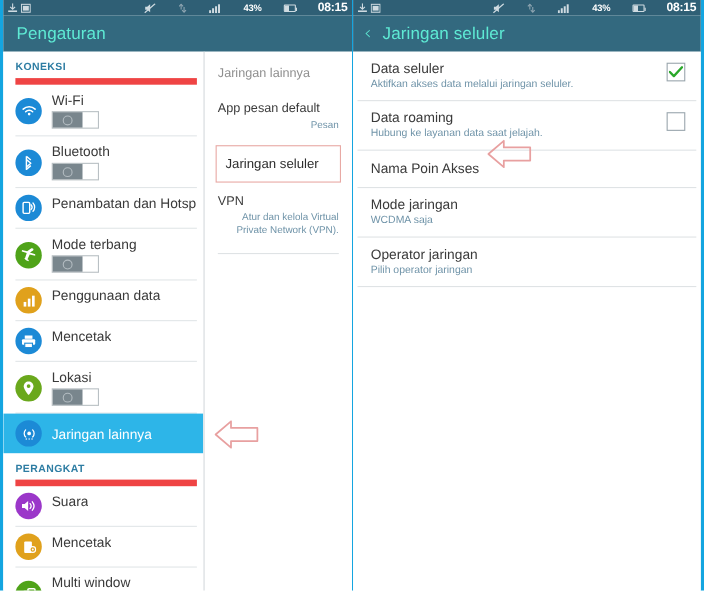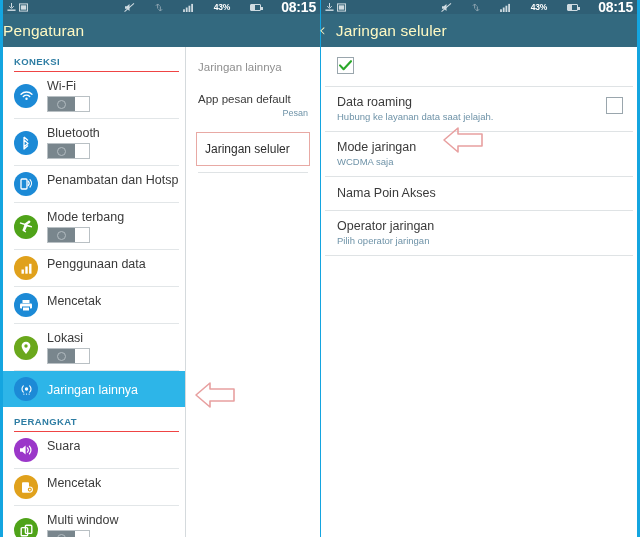--- a/index.html
+++ b/index.html
@@ -44,29 +44,29 @@
   .sb-ico { display: block; }
   .sb-batt {
     width: 11px; height: 7px;
     border: 1px solid #cfdbe1; border-radius: 1px;
     position: relative; background: linear-gradient(to right,#cfdbe1 43%, #2f5f75 43%);
   }
   .sb-batt::after {
     content: ""; position: absolute; right: -2.5px; top: 2px;
     width: 1.5px; height: 3px; background: #cfdbe1;
   }
-  .sb-time { font-size: 14px; }
+  .sb-time { font-size: 11px; }
 
   
   .appbar {
     height: 33px;
     background: #33697f;
     display: flex; align-items: center;
-    padding-left: 0;
-    color: #fef9c3;
+    padding-left: 12px;
+    color: #5eead4;
   }
   .appbar .back {
     font-size: 17px; line-height: 1;
     margin-right: 10px; margin-left: -2px;
     font-family: "DejaVu Sans", sans-serif;
     font-weight: 300;
   }
   .appbar .title { font-size: 15.5px; font-weight: normal; letter-spacing: .1px; }
 
   
@@ -74,21 +74,21 @@
   .settings-list {
     width: 182px; height: 100%;
     background: #ffffff;
     overflow: hidden;
     position: relative;
   }
   .section-hdr {
     font-size: 9.5px; font-weight: bold; color: #2e7da3;
     letter-spacing: .4px;
     padding: 9px 0 4px 11px;
-    border-bottom: 1px solid #ef4444;
+    border-bottom: 6px solid #ef4444;
     margin: 0 6px 0 11px;
     padding-left: 0;
   }
   .srow {
     display: flex; align-items: flex-start;
     padding: 6px 0 6px 0;
     margin-left: 11px; margin-right: 6px;
     border-bottom: 1px solid #e2e6e8;
     min-height: 32px;
     position: relative;
@@ -395,20 +395,24 @@
 
         <div class="drow">
           <div class="dtitle">App pesan default</div>
           <div class="dsub">Pesan</div>
         </div>
 
         <div class="drow boxed">
           <div class="dtitle">Jaringan seluler</div>
         </div>
 
+        <div class="drow">
+          <div class="dtitle">VPN</div>
+          <div class="dsub">Atur dan kelola Virtual Private Network (VPN).</div>
+        </div>
         <div class="ddiv"></div>
 
         <svg class="arrow" style="left:8px; top:332px;" width="42" height="32" viewBox="0 0 42 32">
           <path d="M2 16 L16 4 L16 10 L40 10 L40 22 L16 22 L16 28 Z" fill="none" stroke="#e8a0a0" stroke-width="1.6" stroke-linejoin="round"></path>
         </svg>
       </div>
 
     </div>
   </div>
 
@@ -447,48 +451,52 @@
     </div>
 
     <div class="appbar">
       <span class="back">‹</span>
       <span class="title">Jaringan seluler</span>
     </div>
 
     <div class="body-right">
 
       <div class="prow">
+        <div class="ptext">
+          <div class="ptitle">Data seluler</div>
+          <div class="psub">Aktifkan akses data melalui jaringan seluler.</div>
+        </div>
         <span class="checkbox">
           <svg width="13" height="11" viewBox="0 0 13 11">
               <path d="M1 5.4L4.6 9.2 12 1.2" stroke="#2aa82a" stroke-width="2.1" fill="none" stroke-linecap="round" stroke-linejoin="round"></path>
             </svg>
         </span>
       </div>
 
       <div class="prow">
         <div class="ptext">
           <div class="ptitle">Data roaming</div>
           <div class="psub">Hubung ke layanan data saat jelajah.</div>
         </div>
         <span class="checkbox"></span>
       </div>
 
+      <div class="prow tall">
+        <div class="ptext">
+          <div class="ptitle">Nama Poin Akses</div>
+        </div>
+      </div>
+
       <div class="prow">
         <div class="ptext">
           <div class="ptitle">Mode jaringan</div>
           <div class="psub">WCDMA saja</div>
         </div>
       </div>
 
-      <div class="prow tall">
-        <div class="ptext">
-          <div class="ptitle">Nama Poin Akses</div>
-        </div>
-      </div>
-
       <div class="prow">
         <div class="ptext">
           <div class="ptitle">Operator jaringan</div>
           <div class="psub">Pilih operator jaringan</div>
         </div>
       </div>
 
       <svg class="arrow" style="left:121px; top:124px;" width="42" height="32" viewBox="0 0 42 32">
         <path d="M2 16 L16 4 L16 10 L40 10 L40 22 L16 22 L16 28 Z" fill="none" stroke="#e8a0a0" stroke-width="1.6" stroke-linejoin="round"></path>
       </svg>

